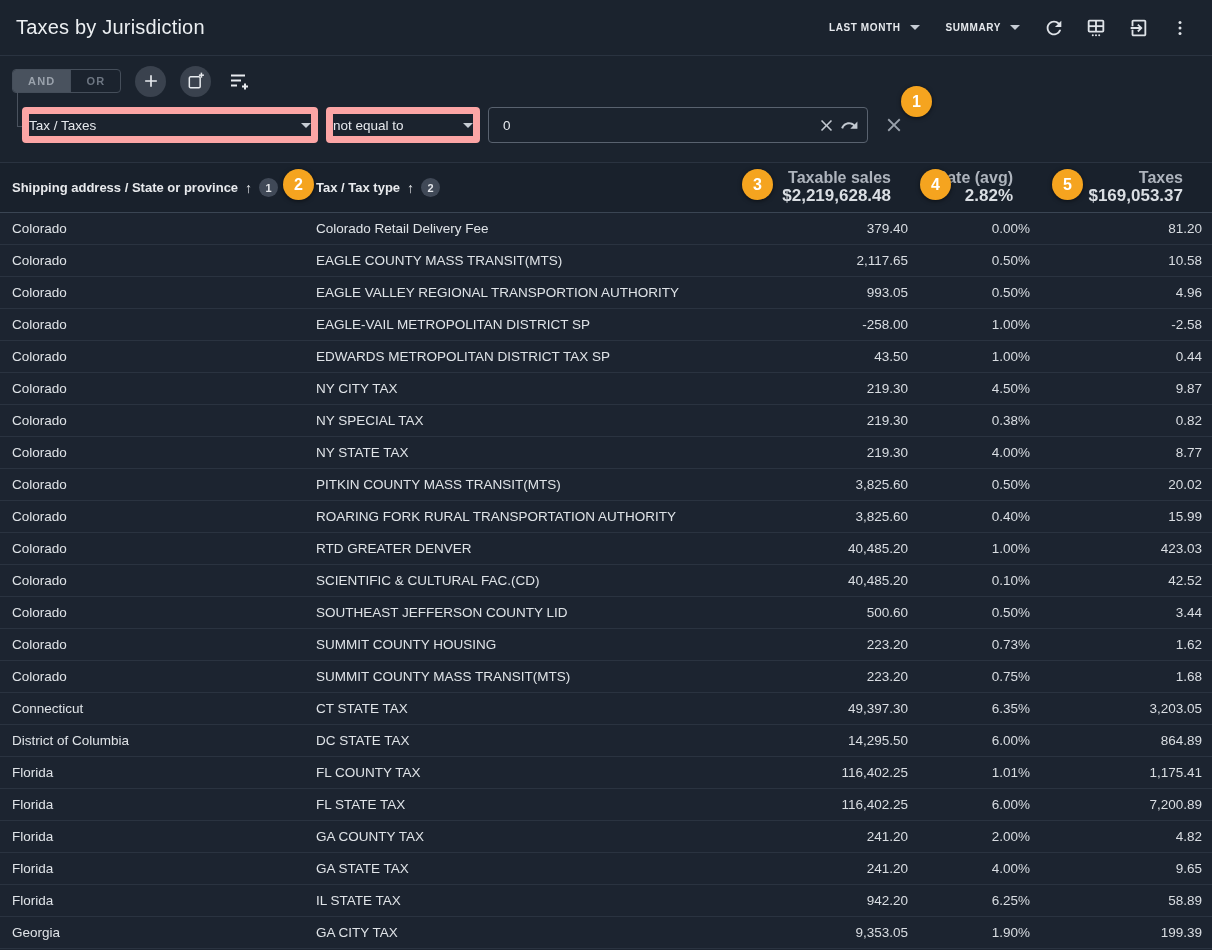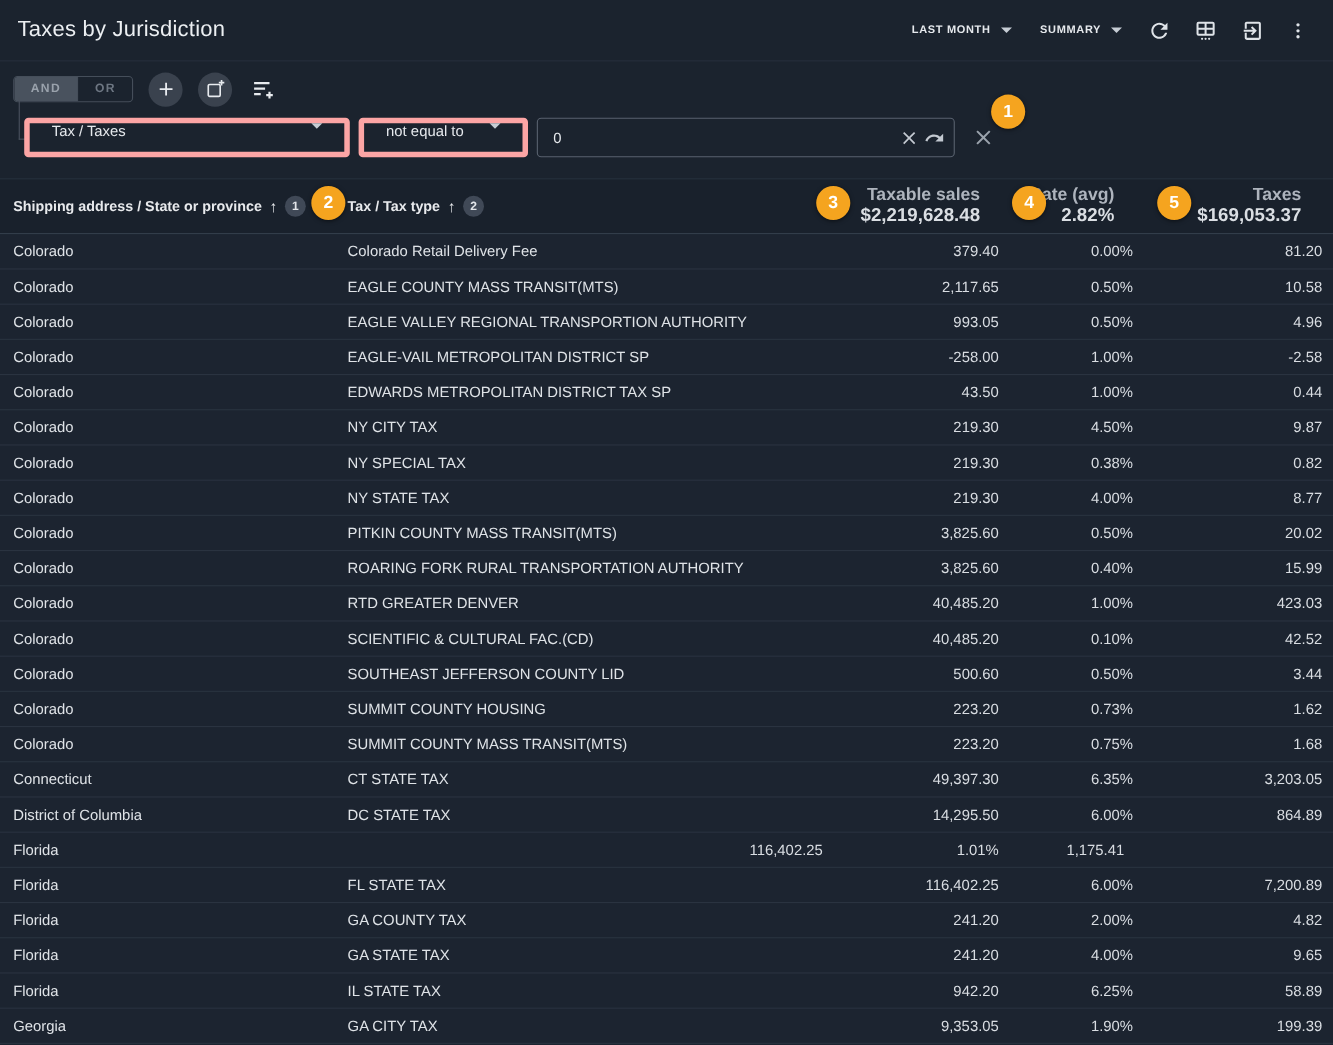--- a/index.html
+++ b/index.html
@@ -38,23 +38,23 @@
   .circle-btn{
     width:31px;height:31px;border-radius:50%;background:#3A424E;border:none;cursor:pointer;
     color:#E8EBEF;display:flex;align-items:center;justify-content:center;margin-left:14px;padding:0;
   }
   .flat-btn{background:none;border:none;cursor:pointer;color:#E8EBEF;margin-left:12px;
     width:34px;height:34px;display:flex;align-items:center;justify-content:center;padding:0;}
   .connector{position:absolute;left:17px;top:33px;width:6px;height:37px;
     border-left:1px solid #4A525E;border-bottom:1px solid #4A525E;}
   .filter-row{position:absolute;top:51px;left:22px;display:flex;align-items:center;}
   .select{
-    height:36px;box-sizing:border-box;border:5px solid #fca5a5;border-radius:4px;
-    display:flex;align-items:flex-start;justify-content:space-between;
-    color:#E6E9ED;font-size:13.5px;padding:0 20px;cursor:pointer;background:transparent;
+    height:36px;box-sizing:border-box;border:7px solid #fca5a5;border-radius:4px;
+    display:flex;align-items:center;justify-content:space-between;
+    color:#E6E9ED;font-size:13.5px;padding:0 0;cursor:pointer;background:transparent;
   }
   .field-select{width:296px;margin-right:8px;}
   .op-select{width:154px;margin-right:8px;}
   .value-box{
     width:380px;height:36px;box-sizing:border-box;border:1px solid #59626F;border-radius:4px;
     display:flex;align-items:center;padding:0 6px 0 12px;
   }
   .value-box input{
     flex:1;background:transparent;border:none;outline:none;color:#E6E9ED;
     font-family:inherit;font-size:13.5px;min-width:0;
@@ -365,20 +365,21 @@
   <div class="trow grid-cols">
     <div class="c c1">District of Columbia</div>
     <div class="c c2">DC STATE TAX</div>
     <div class="c num c3">14,295.50</div>
     <div class="c num c4">6.00%</div>
     <div class="c num c5">864.89</div>
   </div>
 
   <div class="trow grid-cols">
     <div class="c c1">Florida</div>
+    <div class="c c2">FL COUNTY TAX</div>
     <div class="c num c3">116,402.25</div>
     <div class="c num c4">1.01%</div>
     <div class="c num c5">1,175.41</div>
   </div>
 
   <div class="trow grid-cols">
     <div class="c c1">Florida</div>
     <div class="c c2">FL STATE TAX</div>
     <div class="c num c3">116,402.25</div>
     <div class="c num c4">6.00%</div>

